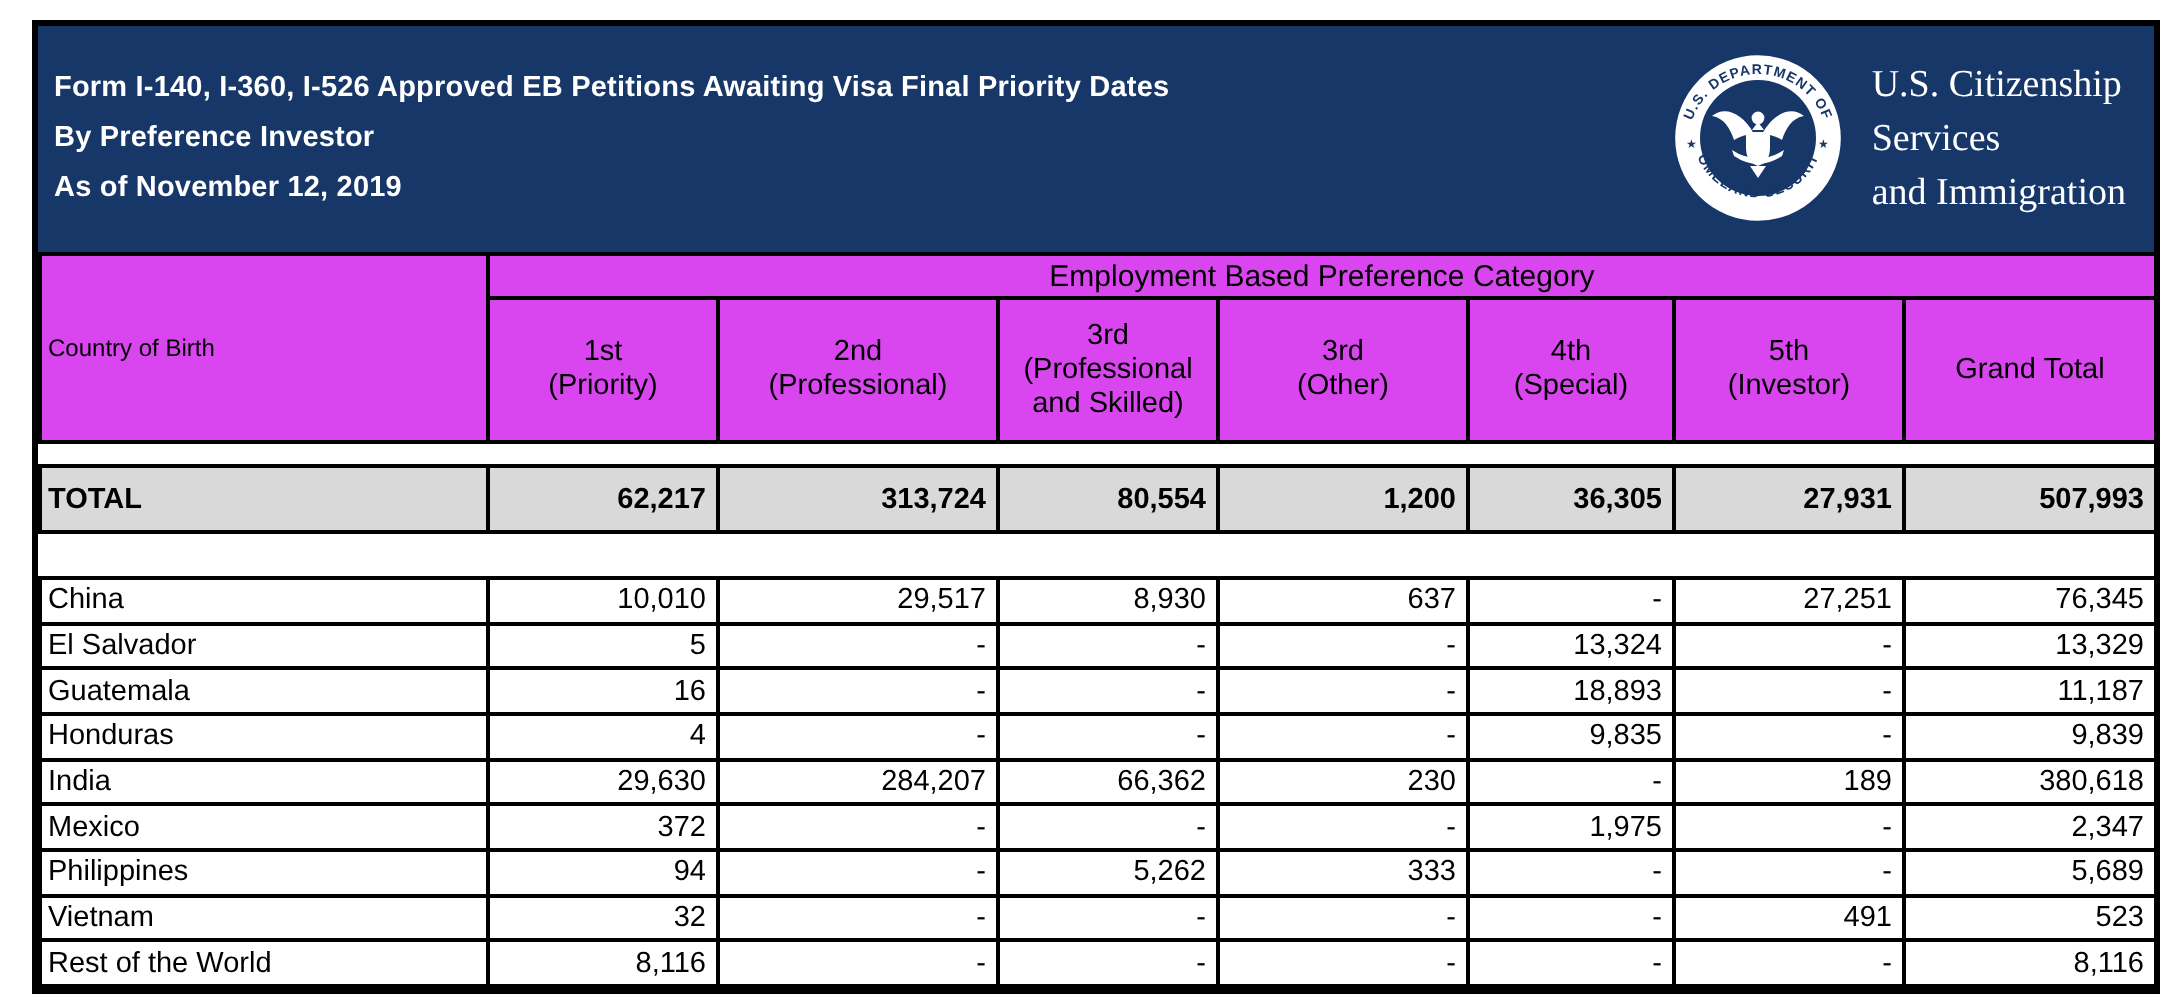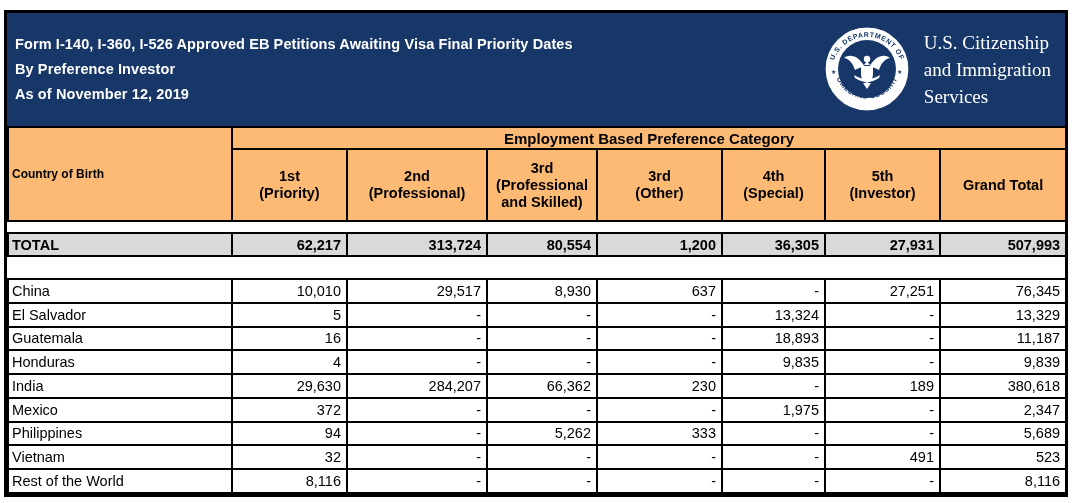--- a/index.html
+++ b/index.html
@@ -4,21 +4,21 @@
 <style>
   * { box-sizing: border-box; }
   html, body {
     margin: 0; padding: 0;
     width: 1080px; height: 503px;
     background: #ffffff;
     font-family: "Liberation Sans", "DejaVu Sans", sans-serif;
   }
   .frame {
     position: absolute;
-    left: 4px; top: 10px;
+    left: 16px; top: 10px;
     width: 1064px; height: 487px;
     border: 3px solid #000;
     background: #fff;
     overflow: hidden;
   }
   
   .banner {
     position: relative;
     width: 100%; height: 113px;
     background: #173768;
@@ -54,39 +54,39 @@
     border-collapse: collapse;
     table-layout: fixed;
   }
   th, td {
     border: 2px solid #000;
     color: #000;
     font-size: 14.5px;
     overflow: hidden;
     padding: 0;
   }
-  th { background: #fdba74; font-weight: bold; }
+  th { background: #d946ef; font-weight: normal; }
   th.corner {
     text-align: left;
     vertical-align: middle;
     padding-left: 3px;
     font-size: 12px;
   }
   th.group { height: 22px; text-align: center; font-size: 15px; }
   tr.cols-row th {
     height: 72px;
     text-align: center;
     vertical-align: middle;
     white-space: pre-line;
     line-height: 17px;
   }
   tr.gap1 td { height: 12px; }
   tr.gap2 td { height: 23px; }
   tr.gap td { border: none; background: #fff; }
-  tr.total td { background: #d9d9d9; font-weight: bold; height: 23px; }
+  tr.total td { background: #d9d9d9; font-weight: bold; height: 33px; }
   td.country { text-align: left; padding-left: 3px; }
   td.num { text-align: right; padding-right: 5px; }
 </style>
 </head>
 <body>
 
 <div class="frame">
 
   <div class="banner">
     <div class="titles">
@@ -116,22 +116,22 @@
           <path d="M45,41 C51,30 60,27 66,32 C60,33 57,38 55,44 C52,42 48,41 45,41 Z"></path>
           <circle cx="43" cy="33" r="3.2"></circle>
           <path d="M43,35 L40,39 H46 Z"></path>
           <path d="M37,40 H49 V48 Q49,55 43,57 Q37,55 37,48 Z"></path>
           <path d="M39,57 H47 L43,63 Z"></path>
           <path d="M30,49 Q36,53 43,53 Q50,53 56,49 L55,52 Q49,56 43,56 Q37,56 31,52 Z"></path>
         </g>
       </svg>
       <div class="wordmark">
         <div>U.S. Citizenship</div>
+        <div>Services</div>
         <div>and Immigration</div>
-        <div>Services</div>
       </div>
     </div>
   </div>
 
   <table>
     <colgroup>
       <col style="width:224px">
         <col style="width:115px">
         <col style="width:140px">
         <col style="width:110px">

